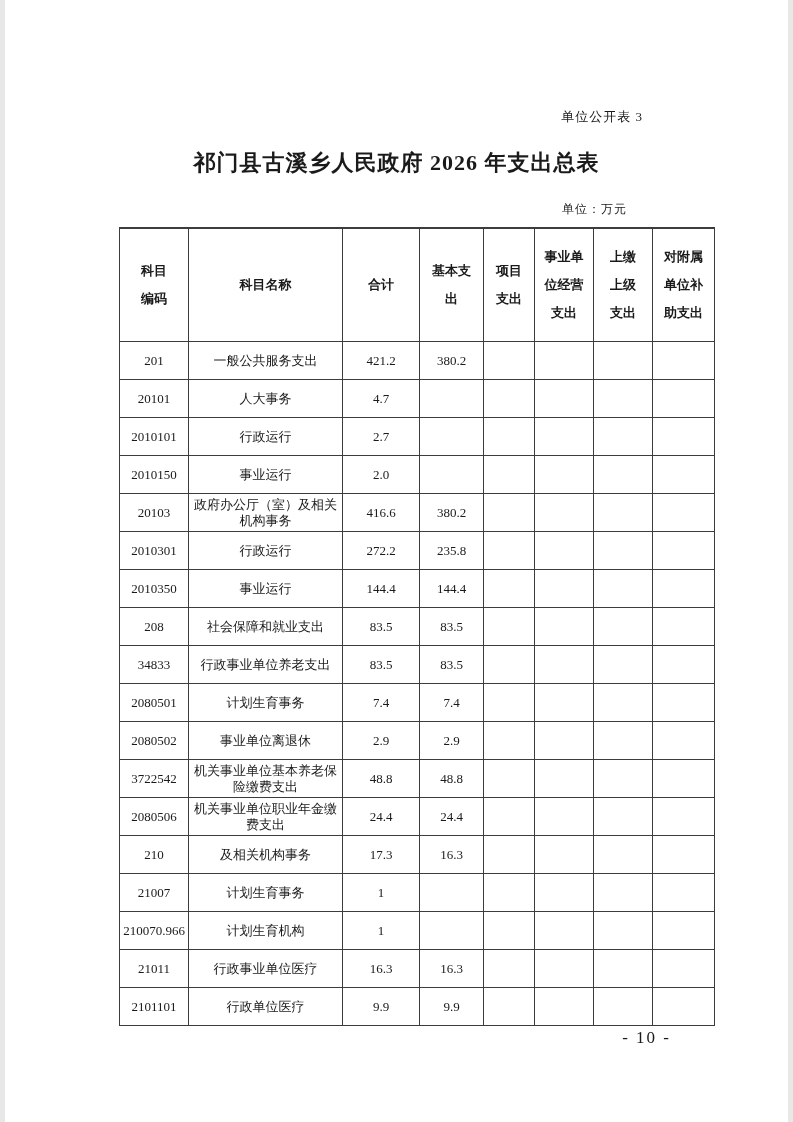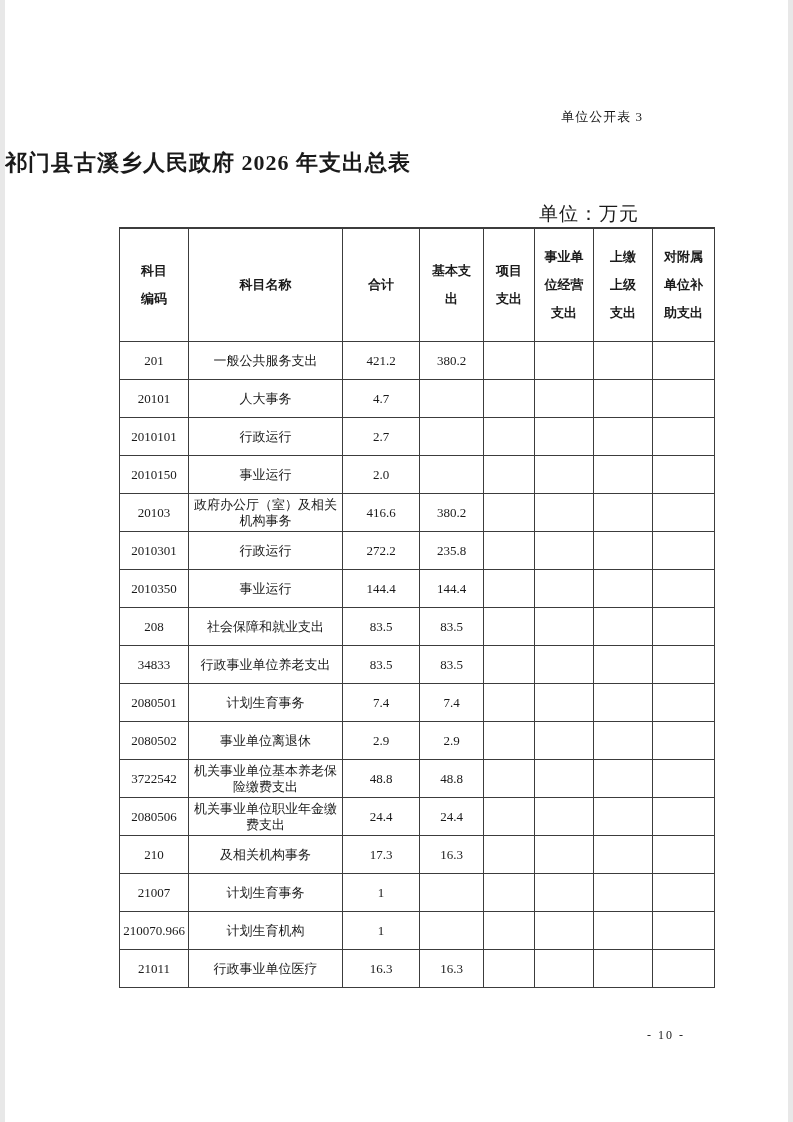--- a/index.html
+++ b/index.html
@@ -23,30 +23,30 @@
     right: 145px;
     font-size: 13px;
     letter-spacing: 1px;
   }
   .doc-title {
     position: absolute;
     top: 148px;
     left: 0;
     width: 100%;
     margin: 0;
-    text-align: left;
+    text-align: center;
     font-size: 22px;
     font-weight: bold;
     letter-spacing: 1px;
   }
   .unit-note {
     position: absolute;
     top: 201px;
-    right: 149px;
-    font-size: 19px;
+    right: 161px;
+    font-size: 12px;
     letter-spacing: 1px;
   }
   table.budget-table {
     position: absolute;
     top: 227px;
     left: 114px;
     width: 595px;
     border-collapse: collapse;
     table-layout: fixed;
     border-top: 2px solid #3c3c3c;
@@ -72,22 +72,22 @@
   }
   table.budget-table tbody td {
     line-height: 16px;
   }
   td.col-code {
     word-break: break-all;
   }
   .page-number {
     position: absolute;
     top: 1028px;
-    right: 103px;
-    font-size: 12px;
+    right: 117px;
+    font-size: 17px;
     letter-spacing: 2px;
   }
 </style>
 </head>
 <body>
 
 <div class="page">
   <div class="doc-label">单位公开表 3</div>
 
   <h1 class="doc-title">祁门县古溪乡人民政府 2026 年支出总表</h1>
@@ -290,17 +290,27 @@
         <tr>
           <td class="col-code">21011</td>
           <td class="col-name">行政事业单位医疗</td>
           <td class="col-total">16.3</td>
           <td class="col-basic">16.3</td>
           <td class="col-project"></td>
           <td class="col-operating"></td>
           <td class="col-upper"></td>
           <td class="col-subsidy"></td>
         </tr>
+        <tr>
+          <td class="col-code">2101101</td>
+          <td class="col-name">行政单位医疗</td>
+          <td class="col-total">9.9</td>
+          <td class="col-basic">9.9</td>
+          <td class="col-project"></td>
+          <td class="col-operating"></td>
+          <td class="col-upper"></td>
+          <td class="col-subsidy"></td>
+        </tr>
       </tbody>
   </table>
 
   <div class="page-number">- 10 -</div>
 </div>
 
 </body></html>

